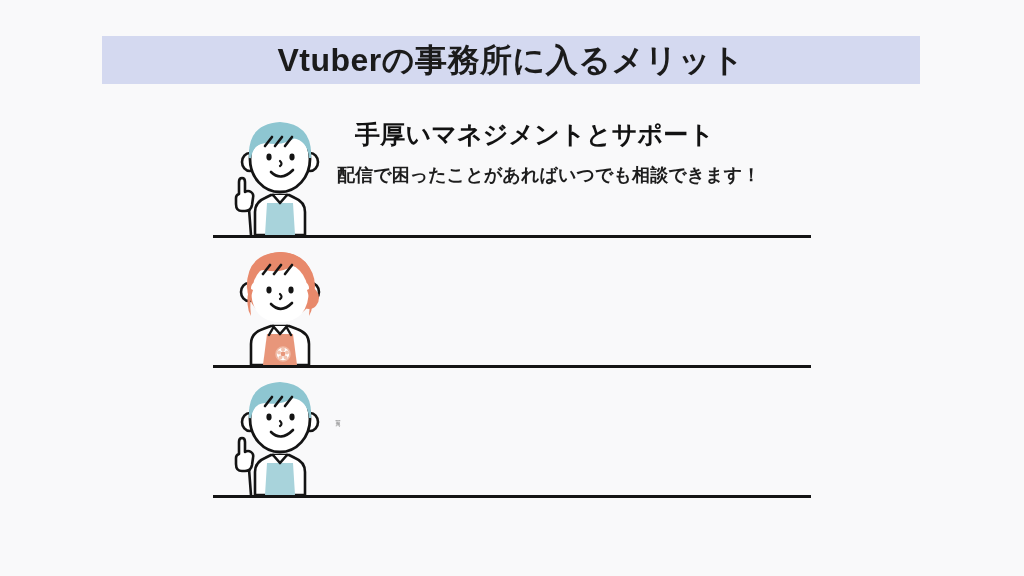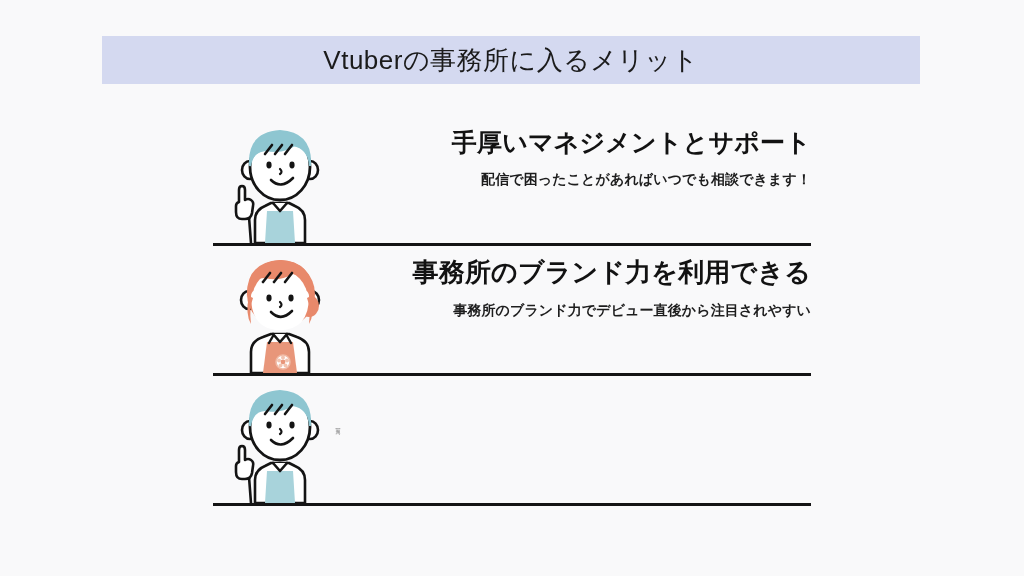--- a/index.html
+++ b/index.html
@@ -28,35 +28,34 @@
     left: 102px;
     top: 36px;
     width: 818px;
     height: 48px;
     background: #d4d9f0;
     display: flex;
     align-items: center;
     justify-content: center;
   }
   .header-title {
-    font-size: 26px;
-    font-weight: 400;
+    font-size: 32px;
+    font-weight: 700;
     color: #1b1b1b;
     letter-spacing: 0.5px;
     white-space: nowrap;
     line-height: 1;
   }
 
   
   .items {
     position: absolute;
     left: 213px;
-    top: 116px;
+    top: 108px;
     width: 598px;
-    text-align: right;
   }
   .item {
     position: relative;
     display: flex;
     align-items: flex-start;
     height: 127px;
   }
   .item-art {
     position: absolute;
     width: 110px;
@@ -77,21 +76,21 @@
   .item-heading {
     font-size: 25px;
     font-weight: 700;
     color: #121212;
     line-height: 1.15;
     white-space: nowrap;
     letter-spacing: 0.2px;
   }
   .item-sub {
     margin-top: 14px;
-    font-size: 14px;
+    font-size: 18px;
     font-weight: 700;
     color: #1d1d1d;
     white-space: nowrap;
     letter-spacing: 0.1px;
   }
   
   .item-1 .item-heading { font-size: 25px; margin-left: 10px; }
   .item-1 .item-sub     { margin-left: -8px; }
   .item-2 .item-heading { font-size: 26px; margin-left: -4px; }
   .item-2 .item-sub     { margin-left: -9px; }
@@ -207,24 +206,20 @@
           <path d="M49 34 L56 25" stroke="#141414" stroke-width="2.6" stroke-linecap="round"></path>
           <path d="M60 34 L67 25" stroke="#141414" stroke-width="2.6" stroke-linecap="round"></path>
 
           <ellipse cx="44" cy="50" rx="2.6" ry="3.4" fill="#141414"></ellipse>
           <ellipse cx="66" cy="50" rx="2.6" ry="3.4" fill="#141414"></ellipse>
 
           <path d="M55 54 Q58 57 55 59" stroke="#141414" stroke-width="2.2" fill="none" stroke-linecap="round"></path>
 
           <path d="M46 64 Q56 74 67 63" stroke="#141414" stroke-width="2.6" fill="none" stroke-linecap="round"></path>
         </svg>
-      </div>
-      <div class="item-text">
-        <div class="item-heading">事務所のブランド力を利用できる</div>
-        <div class="item-sub">事務所のブランド力でデビュー直後から注目されやすい</div>
       </div>
     </div>
     <div class="divider"></div>
 
     <div class="item item-3">
       <div class="item-art">
         <svg viewBox="0 0 110 125" xmlns="http://www.w3.org/2000/svg">
           <path d="M30 125 L30 102 Q30 92 40 88 L46 85 L64 85 L70 88 Q80 92 80 102 L80 125 Z" fill="#ffffff" stroke="#141414" stroke-width="2.6" stroke-linejoin="round"></path>
           <path d="M42 93 L68 93 L70 125 L40 125 Z" fill="#a8d3db"></path>
           <path d="M48 85 L55 93 L62 85" fill="#ffffff" stroke="#141414" stroke-width="2.6" stroke-linejoin="round" stroke-linecap="round"></path>

